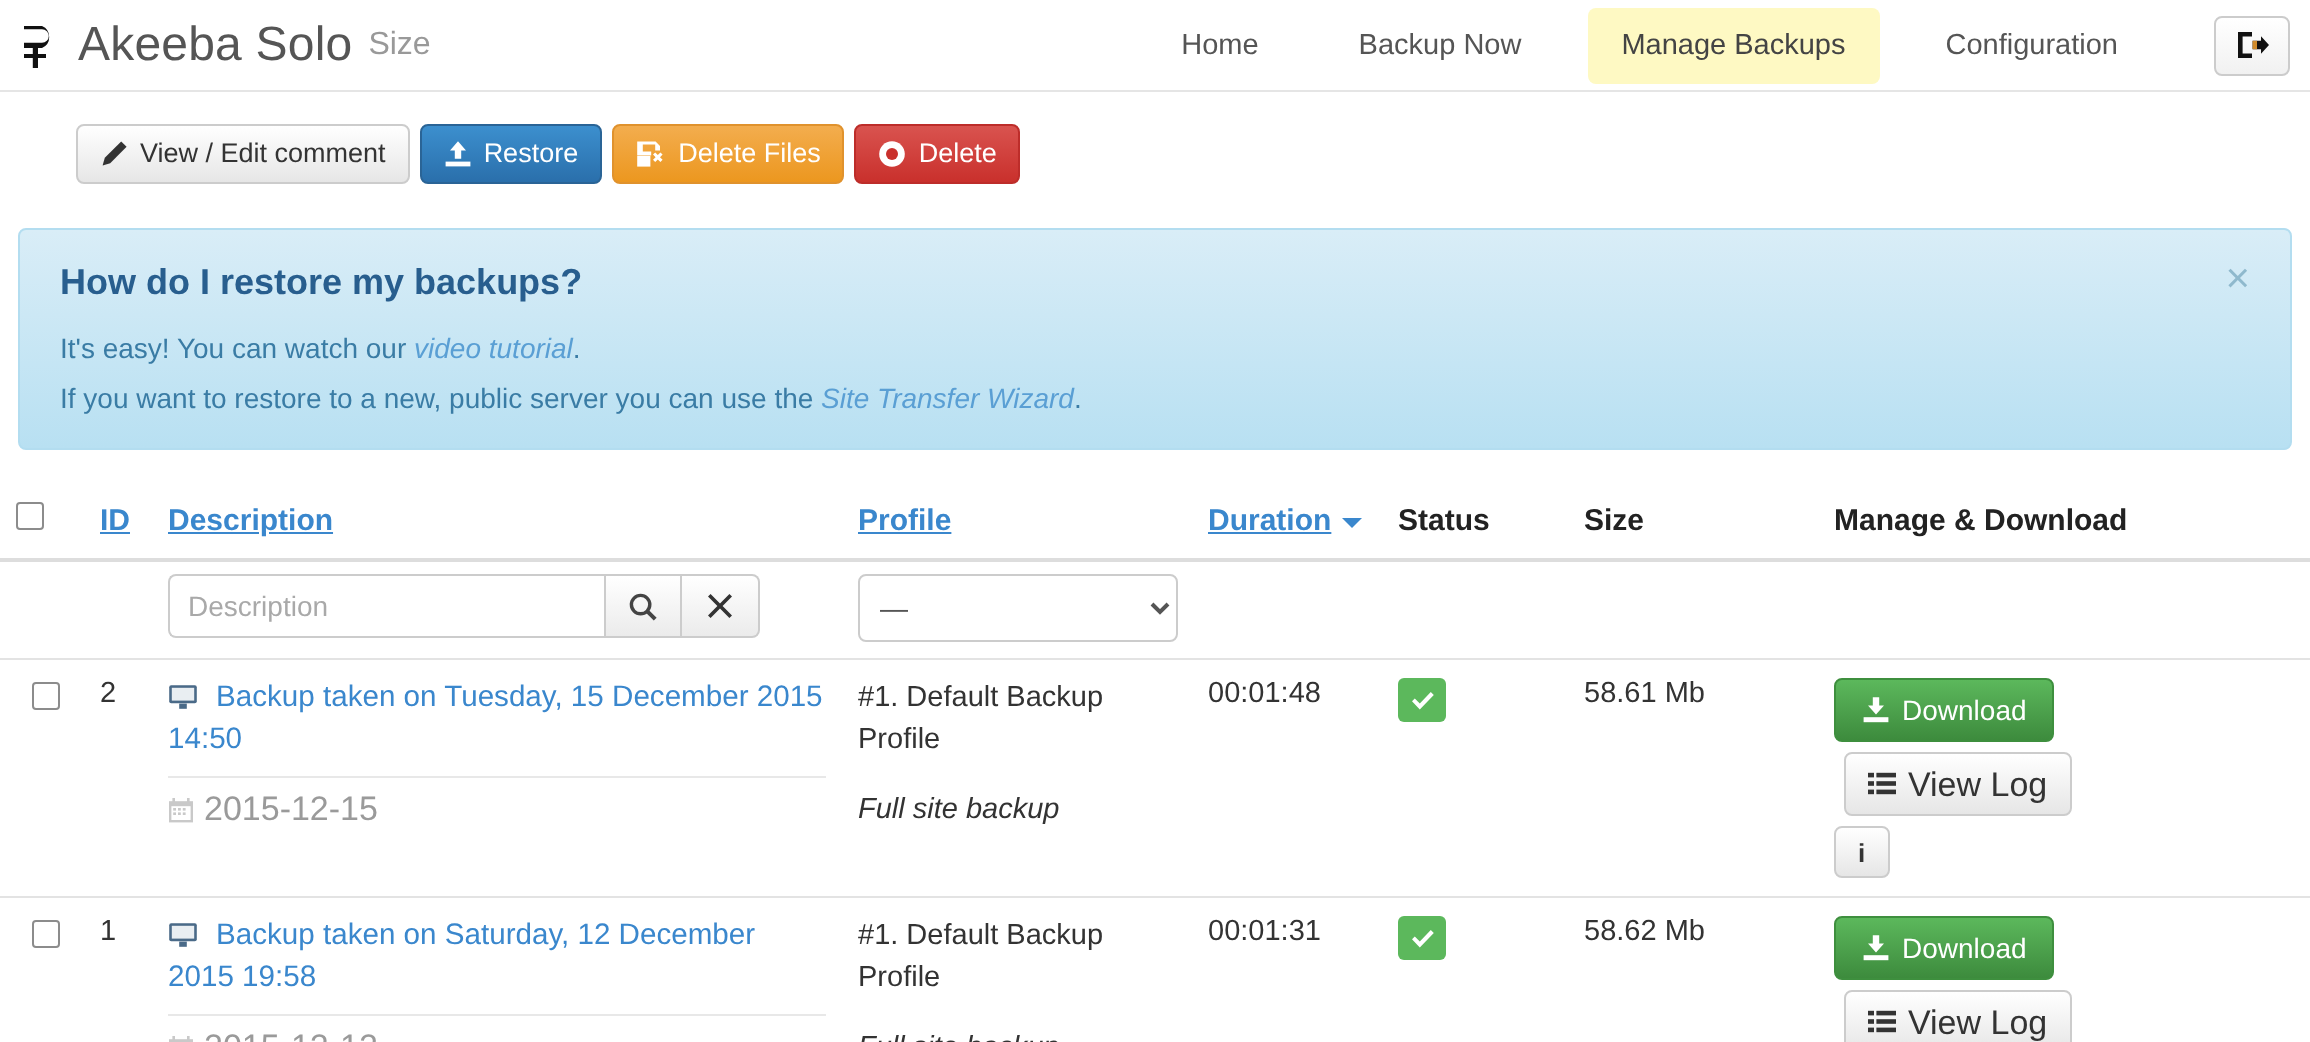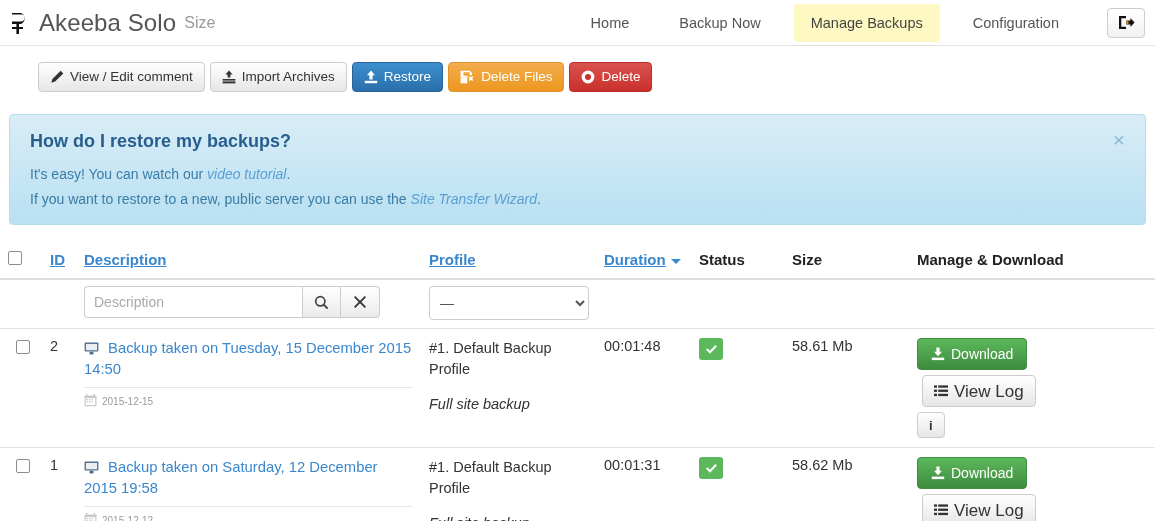--- a/index.html
+++ b/index.html
@@ -246,21 +246,21 @@
     text-decoration: none;
     font-size: 14.8px;
     line-height: 21px;
   }
   .desc-top { display: block; padding-bottom: 7px; }
   .desc-sep { border-top: 1px solid #e8e8e8; margin: 0 0 0 0; }
   .desc-date {
     display: block;
     padding-top: 6px;
     color: #9a9a9a;
-    font-size: 10px;
+    font-size: 17px;
   }
   .monitor-ico { margin-right: 5px; vertical-align: -2px; }
   .cal-ico { margin-right: 5px; vertical-align: -2px; }
 
   .profile-name { line-height: 21px; color: #333333; }
   .profile-sub { font-style: italic; color: #333333; display:block; margin-top: 16px; }
 
   .badge-ok {
     display: inline-flex;
     align-items: center; justify-content: center;
@@ -316,30 +316,20 @@
 <div class="toolbar">
   <button class="btn">
     <span class="ico">
       <svg width="14" height="14" viewBox="0 0 14 14">
         <path d="M10.6 0.7 L13.3 3.4 L5.1 11.6 L1.3 12.7 L2.4 8.9 Z" fill="#333"></path>
       </svg>
     </span>
     <span>View / Edit comment</span>
   </button>
 
-  <button class="btn">
-    <span class="ico">
-      <svg width="14" height="14" viewBox="0 0 14 14">
-        <path d="M7 0.6 L10.6 4.6 H8.4 V7.6 H5.6 V4.6 H3.4 Z" fill="#333"></path>
-        <rect x="0.6" y="9" width="12.8" height="1.6" fill="#333"></rect>
-        <rect x="0.6" y="11.4" width="12.8" height="2" fill="#333"></rect>
-      </svg>
-    </span>
-    <span>Import Archives</span>
-  </button>
 
   <button class="btn btn-primary">
     <span class="ico">
       <svg width="14" height="14" viewBox="0 0 14 14">
         <path d="M7 0.6 L11 5.2 H8.6 V9.4 H5.4 V5.2 H3 Z" fill="#ffffff"></path>
         <rect x="0.8" y="10.8" width="12.4" height="2.4" fill="#ffffff"></rect>
       </svg>
     </span>
     <span>Restore</span>
   </button>

